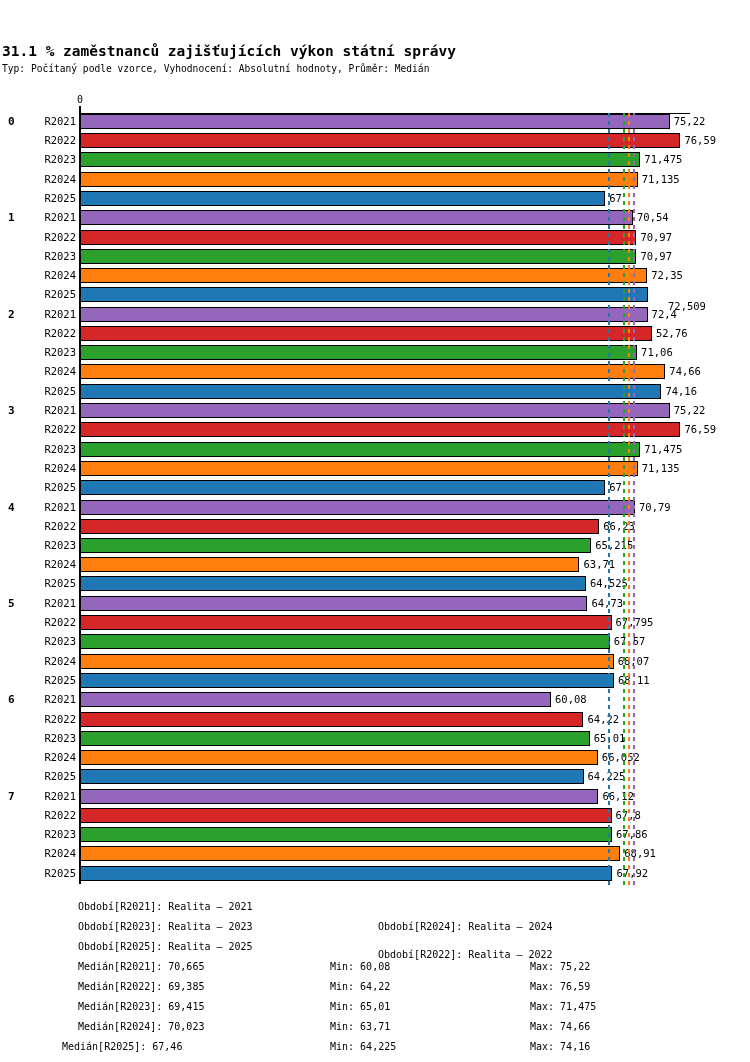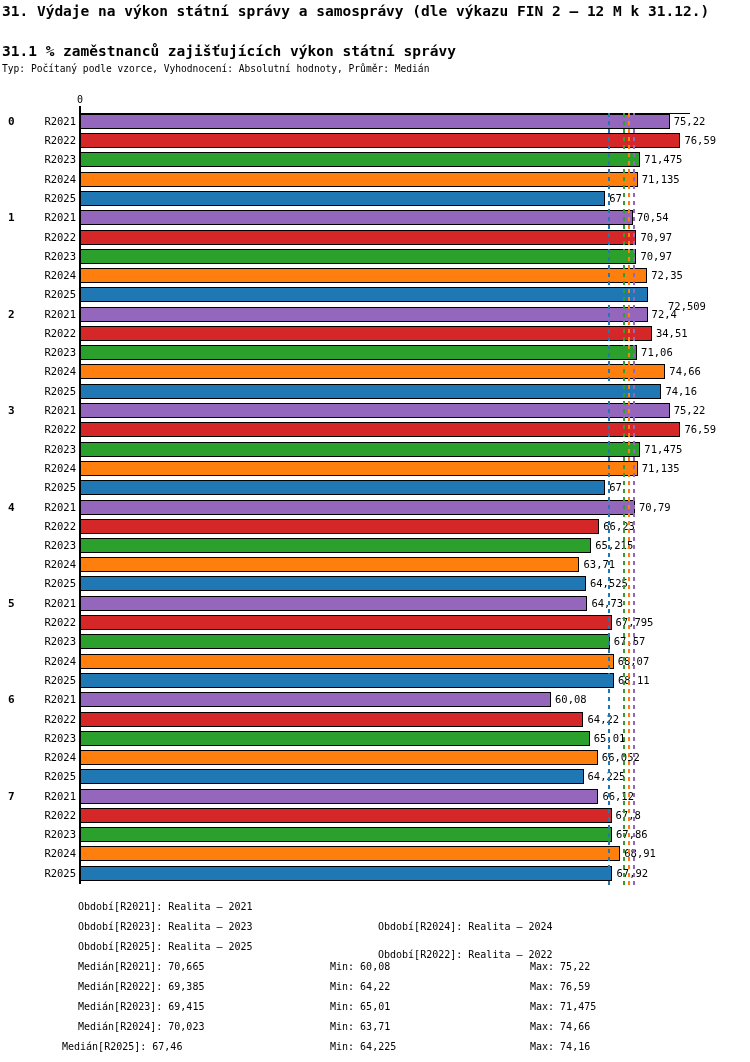--- a/index.html
+++ b/index.html
@@ -17,21 +17,20 @@
   .row-label{width:48px;text-align:right;font-size:10.5px;line-height:15px;}
   .bar{height:13px;border:1px solid #000;}
   .val-label{font-size:10.5px;line-height:15px;white-space:nowrap;}
   .median-line{top:113px;width:2px;height:775px;}
   .legend-item{font-size:10px;line-height:13px;white-space:nowrap;}
 </style>
 </head>
 <body>
 
 <div id="chart" class="abs">
-  <div id="title" class="abs">31. Výdaje na výkon státní správy a samosprávy (dle výkazu FIN 2 – 12 M k 31.12.)</div>
   <div id="subtitle" class="abs">31.1 % zaměstnanců zajišťujících výkon státní správy</div>
   <div id="meta" class="abs">Typ: Počítaný podle vzorce, Vyhodnocení: Absolutní hodnoty, Průměr: Medián</div>
   <div id="origin-label" class="abs">0</div>
   <div class="abs axis-v"></div>
   <div class="abs axis-top"></div>
   <div id="plot">
       <div class="abs grp-label" style="left: 8px; top: 114px;">0</div>
       <div class="abs row-label" style="left: 28px; top: 114px;">R2021</div>
       <div class="abs bar" style="left: 80px; top: 114px; width: 587.725px; background: rgb(148, 103, 189); border-color: rgb(0, 0, 0);"></div>
       <div class="abs val-label" style="left: 673.725px; top: 114px;">75,22</div>
@@ -62,21 +61,21 @@
       <div class="abs val-label" style="left: 651.224px; top: 268px;">72,35</div>
       <div class="abs row-label" style="left: 28px; top: 287.2px;">R2025</div>
       <div class="abs bar" style="left: 80px; top: 287.2px; width: 566.471px; background: rgb(31, 119, 180); border-color: rgb(0, 0, 0);"></div>
       <div class="abs val-label" style="left: 668px; top: 287.2px; margin-top: 12px;">72,509</div>
       <div class="abs grp-label" style="left: 8px; top: 306.8px;">2</div>
       <div class="abs row-label" style="left: 28px; top: 306.8px;">R2021</div>
       <div class="abs bar" style="left: 80px; top: 306.8px; width: 565.616px; background: rgb(148, 103, 189); border-color: rgb(0, 0, 0);"></div>
       <div class="abs val-label" style="left: 651.616px; top: 306.8px;">72,4</div>
       <div class="abs row-label" style="left: 28px; top: 326px;">R2022</div>
       <div class="abs bar" style="left: 80px; top: 326px; width: 569.928px; background: rgb(214, 39, 40); border-color: rgb(0, 0, 0);"></div>
-      <div class="abs val-label" style="left: 655.928px; top: 326px;">34,51</div>
+      <div class="abs val-label" style="left: 655.928px; top: 326px;">52,76</div>
       <div class="abs row-label" style="left: 28px; top: 345.2px;">R2023</div>
       <div class="abs bar" style="left: 80px; top: 345.2px; width: 555.11px; background: rgb(44, 160, 44); border-color: rgb(0, 0, 0);"></div>
       <div class="abs val-label" style="left: 641.11px; top: 345.2px;">71,06</div>
       <div class="abs row-label" style="left: 28px; top: 364.4px;">R2024</div>
       <div class="abs bar" style="left: 80px; top: 364.4px; width: 583.334px; background: rgb(255, 127, 14); border-color: rgb(0, 0, 0);"></div>
       <div class="abs val-label" style="left: 669.334px; top: 364.4px;">74,66</div>
       <div class="abs row-label" style="left: 28px; top: 383.6px;">R2025</div>
       <div class="abs bar" style="left: 80px; top: 383.6px; width: 579.414px; background: rgb(31, 119, 180); border-color: rgb(0, 0, 0);"></div>
       <div class="abs val-label" style="left: 665.414px; top: 383.6px;">74,16</div>
       <div class="abs grp-label" style="left: 8px; top: 403.2px;">3</div>

